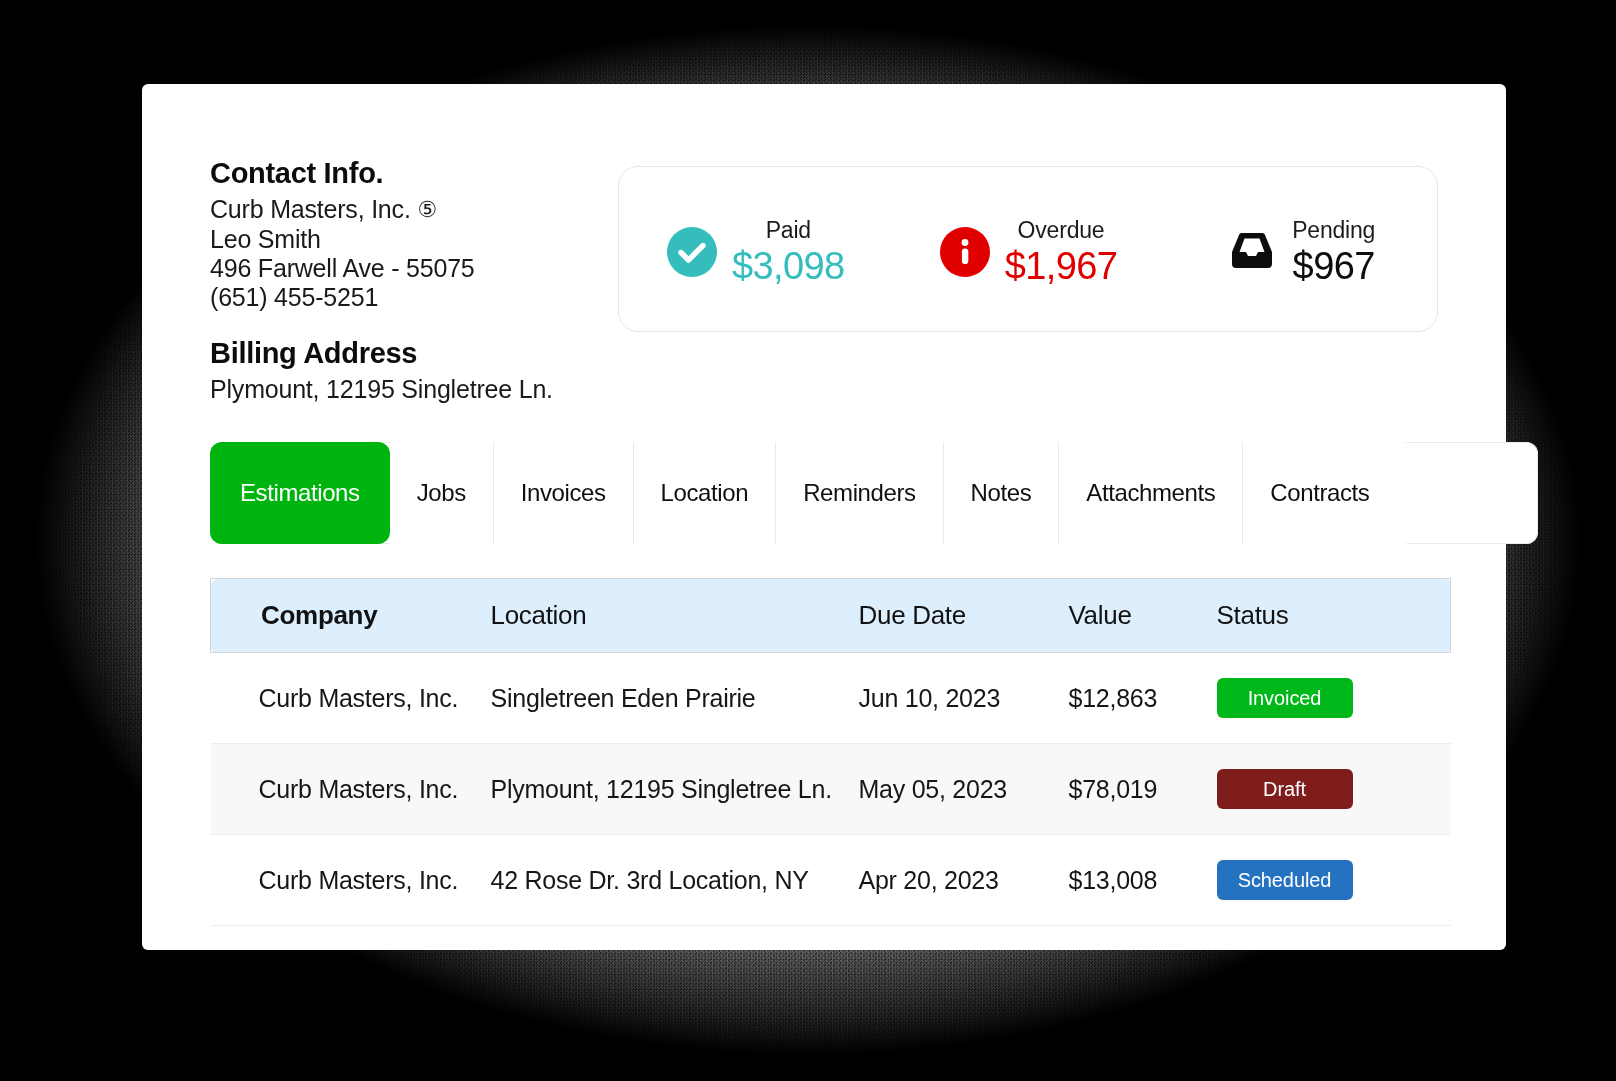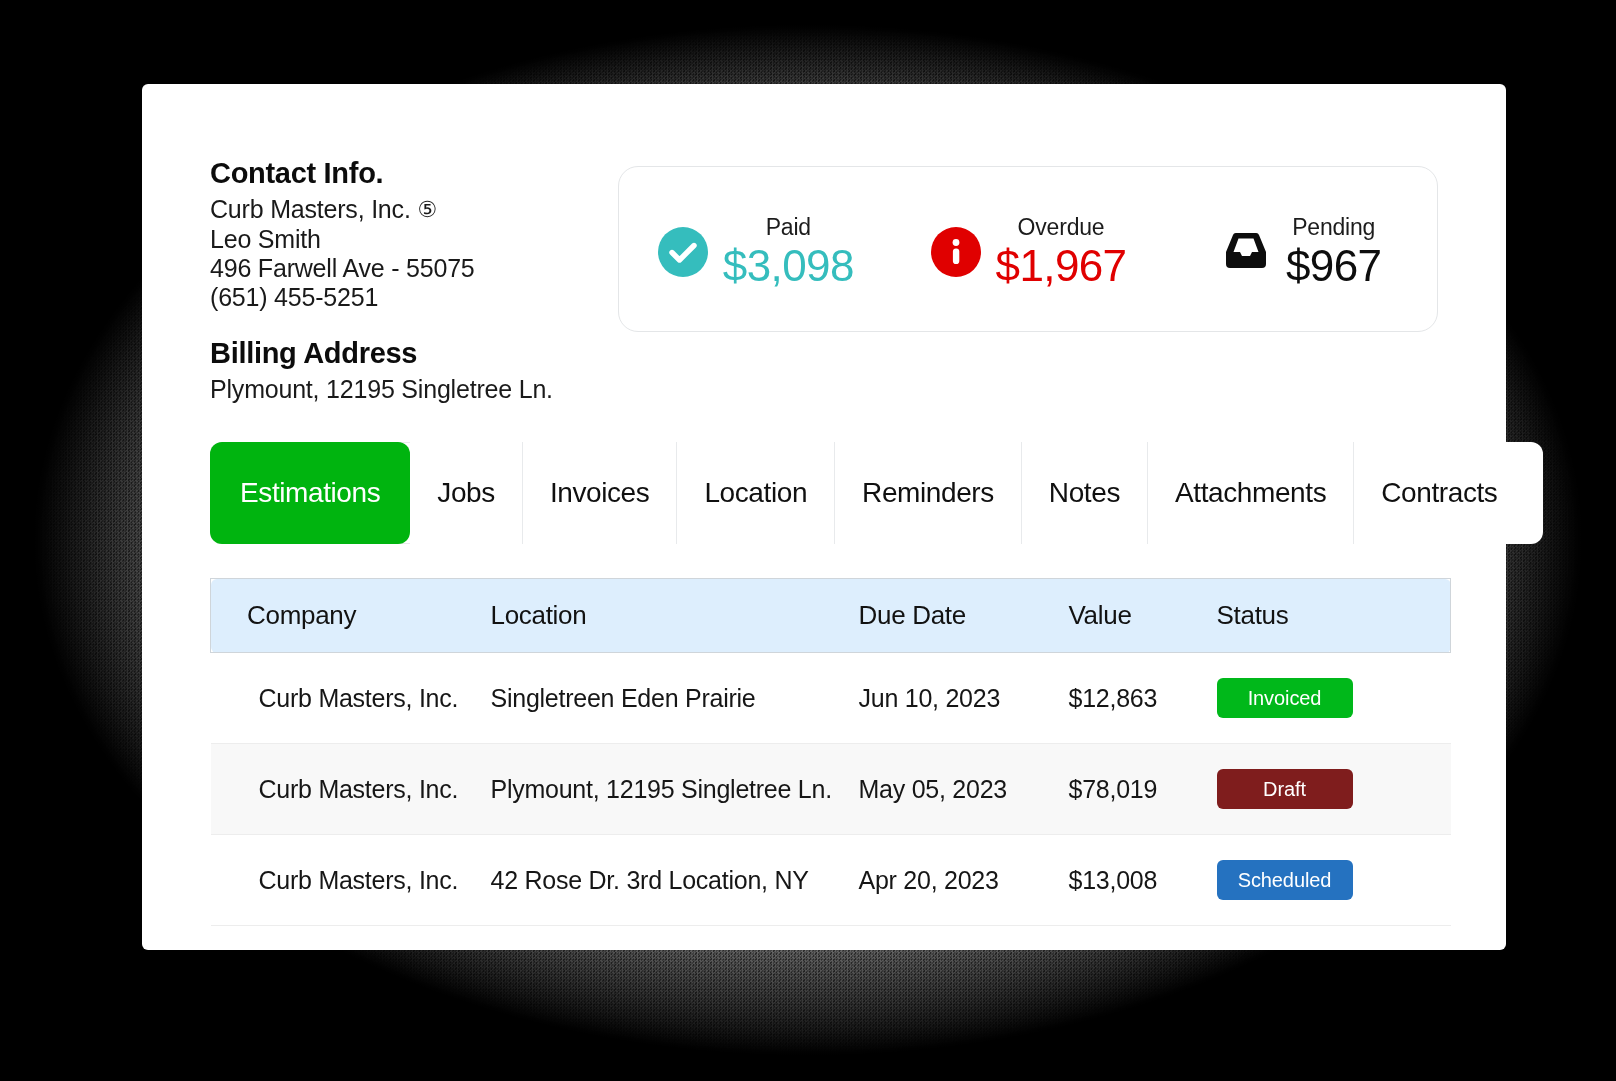--- a/index.html
+++ b/index.html
@@ -133,21 +133,21 @@
     line-height: 1;
     text-align: right;
   }
   .stat-label {
     font-size: 23px;
     color: #1c1c1c;
     margin-bottom: 5px;
     letter-spacing: -0.2px;
   }
   .stat-value {
-    font-size: 44px;
+    font-size: 38px;
     font-weight: 500;
     letter-spacing: -0.6px;
   }
 
   
   .tabs-wrap {
     position: absolute;
     left: 68px;
     top: 358px;
     width: 1328px;
@@ -158,21 +158,21 @@
     height: 100%;
     background: #ffffff;
     border-radius: 12px;
     box-shadow: 0 0 0 1px #e8eaec inset;
   }
   .tab {
     display: flex;
     align-items: center;
     justify-content: center;
     padding: 0 27px;
-    font-size: 28px;
+    font-size: 24px;
     color: #101010;
     letter-spacing: -0.4px;
     border-right: 1.6px solid #e8eaec;
     white-space: nowrap;
     box-sizing: border-box;
     background: #fff;
   }
   .tab:last-child {
     border-right: none;
     border-top-right-radius: 12px;
@@ -205,21 +205,22 @@
     text-align: left;
     padding: 21px 0 21px 0;
     letter-spacing: -0.3px;
     border-top: 1.4px solid #cfd5da;
     border-bottom: 1.4px solid #cfd5da;
   }
   .table thead th:first-child {
     border-left: 1.4px solid #cfd5da;
     border-top-left-radius: 6px;
     border-bottom-left-radius: 6px;
-    padding-left: 36px;
+    padding-left: 50px;
+    font-weight: bold;
   }
   .table thead th:last-child {
     border-right: 1.4px solid #cfd5da;
     border-top-right-radius: 6px;
     border-bottom-right-radius: 6px;
   }
   .table tbody td {
     font-size: 25px;
     color: #161616;
     padding: 25px 0;

